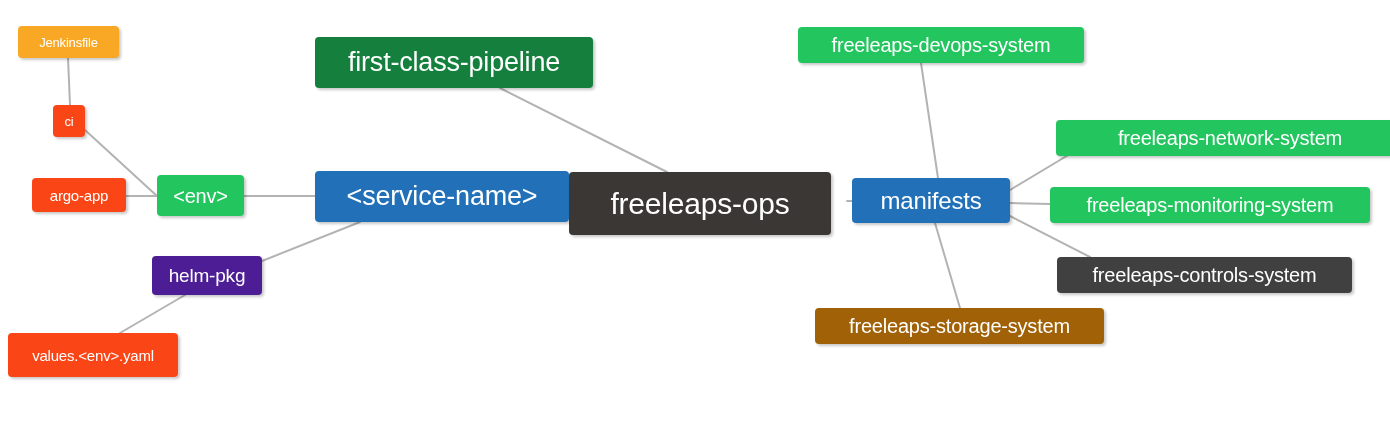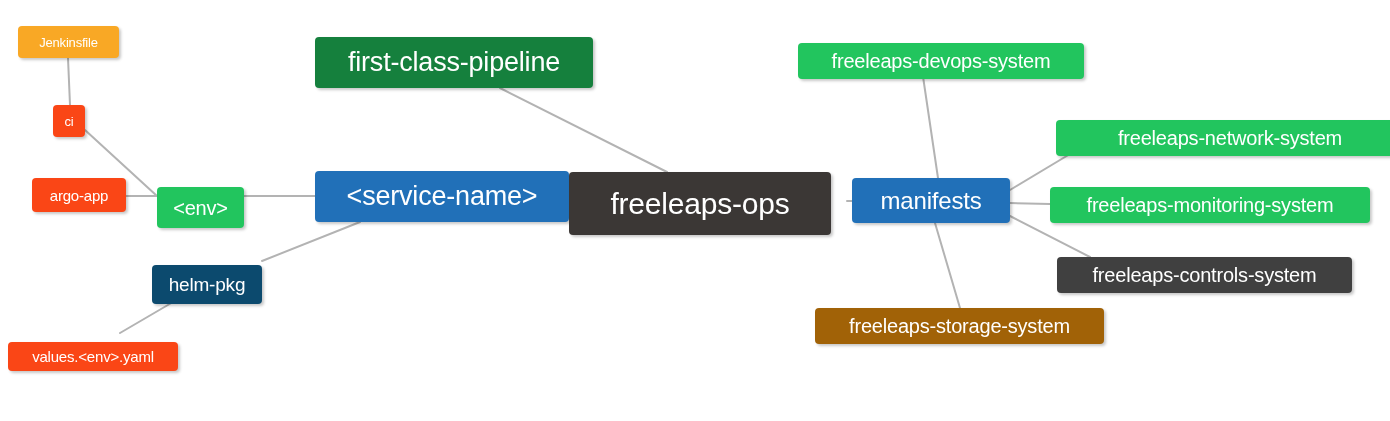--- a/index.html
+++ b/index.html
@@ -69,42 +69,42 @@
   <div id="node-layer">
       <div class="node" style="left: 18px; top: 26px; width: 101px; height: 32px; background: rgb(249, 168, 37); font-size: 13px;">
         <span class="node-label">Jenkinsfile</span>
       </div>
       <div class="node" style="left: 53px; top: 105px; width: 32px; height: 32px; background: rgb(250, 70, 22); font-size: 13px;">
         <span class="node-label">ci</span>
       </div>
       <div class="node" style="left: 32px; top: 178px; width: 94px; height: 34px; background: rgb(250, 70, 22); font-size: 15px; justify-content: center;">
         <span class="node-label">argo-app</span>
       </div>
-      <div class="node" style="left: 157px; top: 187px; width: 87px; height: 41px; background: rgb(34, 197, 94); font-size: 20px; text-align: center;">
+      <div class="node" style="left: 157px; top: 175px; width: 87px; height: 41px; background: rgb(34, 197, 94); font-size: 20px; text-align: center;">
         <span class="node-label">&lt;env&gt;</span>
       </div>
-      <div class="node" style="left: 152px; top: 256px; width: 110px; height: 39px; background: #0c4a6e; font-size: 19px; margin-top: 9px;">
+      <div class="node" style="left: 152px; top: 256px; width: 110px; height: 39px; background: #4c1d95; font-size: 19px;">
         <span class="node-label">helm-pkg</span>
       </div>
-      <div class="node" style="left: 8px; top: 342px; width: 170px; height: 29px; background: rgb(250, 70, 22); font-size: 15px;">
+      <div class="node" style="left: 8px; top: 333px; width: 170px; height: 44px; background: rgb(250, 70, 22); font-size: 15px;">
         <span class="node-label">values.&lt;env&gt;.yaml</span>
       </div>
       <div class="node" style="left: 315px; top: 37px; width: 278px; height: 51px; background: #15803d; font-size: 27px;">
         <span class="node-label">first-class-pipeline</span>
       </div>
       <div class="node" style="left: 315px; top: 171px; width: 254px; height: 51px; background: rgb(33, 112, 184); font-size: 27px;">
         <span class="node-label">&lt;service-name&gt;</span>
       </div>
       <div class="node" style="left: 569px; top: 172px; width: 262px; height: 63px; background: rgb(59, 55, 53); font-size: 30px;">
         <span class="node-label">freeleaps-ops</span>
       </div>
       <div class="node" style="left: 852px; top: 178px; width: 158px; height: 45px; background: rgb(33, 112, 184); font-size: 24px;">
         <span class="node-label">manifests</span>
       </div>
-      <div class="node" style="left: 798px; top: 43px; width: 286px; height: 36px; background: rgb(34, 197, 94); font-size: 20px;">
+      <div class="node" style="left: 798px; top: 27px; width: 286px; height: 36px; background: rgb(34, 197, 94); font-size: 20px;">
         <span class="node-label">freeleaps-devops-system</span>
       </div>
       <div class="node" style="left: 1056px; top: 120px; width: 348px; height: 36px; background: rgb(34, 197, 94); font-size: 20px;">
         <span class="node-label">freeleaps-network-system</span>
       </div>
       <div class="node" style="left: 1050px; top: 187px; width: 320px; height: 36px; background: rgb(34, 197, 94); font-size: 20px;">
         <span class="node-label">freeleaps-monitoring-system</span>
       </div>
       <div class="node" style="left: 1057px; top: 257px; width: 295px; height: 36px; background: #404040; font-size: 20px;">
         <span class="node-label">freeleaps-controls-system</span>

